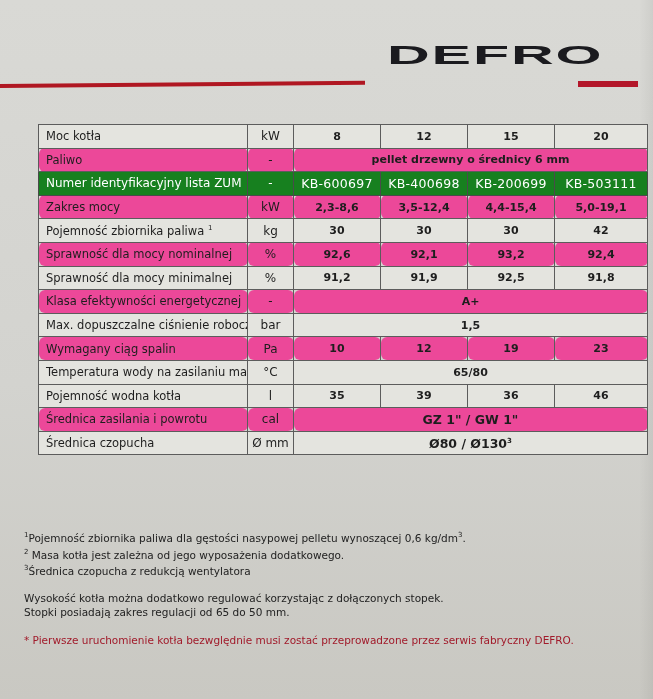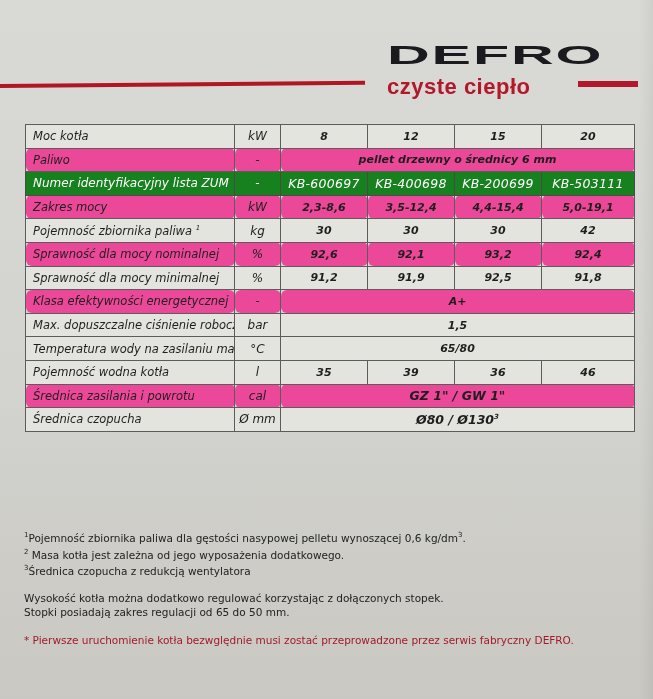--- a/index.html
+++ b/index.html
@@ -30,24 +30,23 @@
   .brand-tagline {
     position: absolute; left: 2px; top: 30px;
     font-family: "Liberation Sans", sans-serif; font-weight: bold;
     font-size: 22px; color: #b3172a; letter-spacing: 0.5px; line-height: 24px;
   }
   .brand-bar {
     position: absolute; left: 193px; top: 36px; width: 60px; height: 6px; background: #b3172a;
   }
 
   table.spec {
-    position: absolute; left: 25px; top: 124px; width: 609px;
+    position: absolute; left: 38px; top: 124px; width: 609px;
     border-collapse: collapse; table-layout: fixed;
     font-size: 11.5px;
-    font-style: italic;
   }
   table.spec td {
     border: 1px solid #5c5c5c; height: 22.6px; padding: 0; text-align: center;
     overflow: hidden; white-space: nowrap;
   }
   table.spec td.param { text-align: left; padding-left: 7px; font-size: 11.5px; }
   table.spec td.unit { font-size: 12px; }
   table.spec td.val { font-weight: bold; font-size: 11px; }
   tr.light td { background: #e4e4df; }
   tr.dark td { background: #ec4899; border-radius: 6px; }
@@ -68,21 +67,20 @@
   }
 </style>
 </head>
 <body>
 
 <div class="edge-shadow"></div>
 <div class="red-rule"></div>
 
 <div class="brand">
   <div class="brand-name">DEFRO</div>
-  <div class="brand-tagline">czyste ciepło</div>
   <div class="brand-bar"></div>
 </div>
 
 <table class="spec">
   <colgroup>
     <col style="width:209px">
       <col style="width:46px">
     <col style="width:87px">
       <col style="width:87px">
       <col style="width:87px">
@@ -145,20 +143,28 @@
       <tr class="dark">
         <td class="param"><span>Klasa efektywności energetycznej</span></td>
         <td class="unit">-</td>
         <td class="val" colspan="4"><span>A+</span></td>
       </tr>
       <tr class="light">
         <td class="param"><span>Max. dopuszczalne ciśnienie robocze</span></td>
         <td class="unit">bar</td>
         <td class="val" colspan="4"><span>1,5</span></td>
       </tr>
+      <tr class="dark">
+        <td class="param"><span>Wymagany ciąg spalin</span></td>
+        <td class="unit">Pa</td>
+        <td class="val">10</td>
+        <td class="val">12</td>
+        <td class="val">19</td>
+        <td class="val">23</td>
+      </tr>
       <tr class="light">
         <td class="param"><span>Temperatura wody na zasilaniu max.</span></td>
         <td class="unit">°C</td>
         <td class="val" colspan="4"><span>65/80</span></td>
       </tr>
       <tr class="light">
         <td class="param"><span>Pojemność wodna kotła</span></td>
         <td class="unit">l</td>
         <td class="val">35</td>
         <td class="val">39</td>

